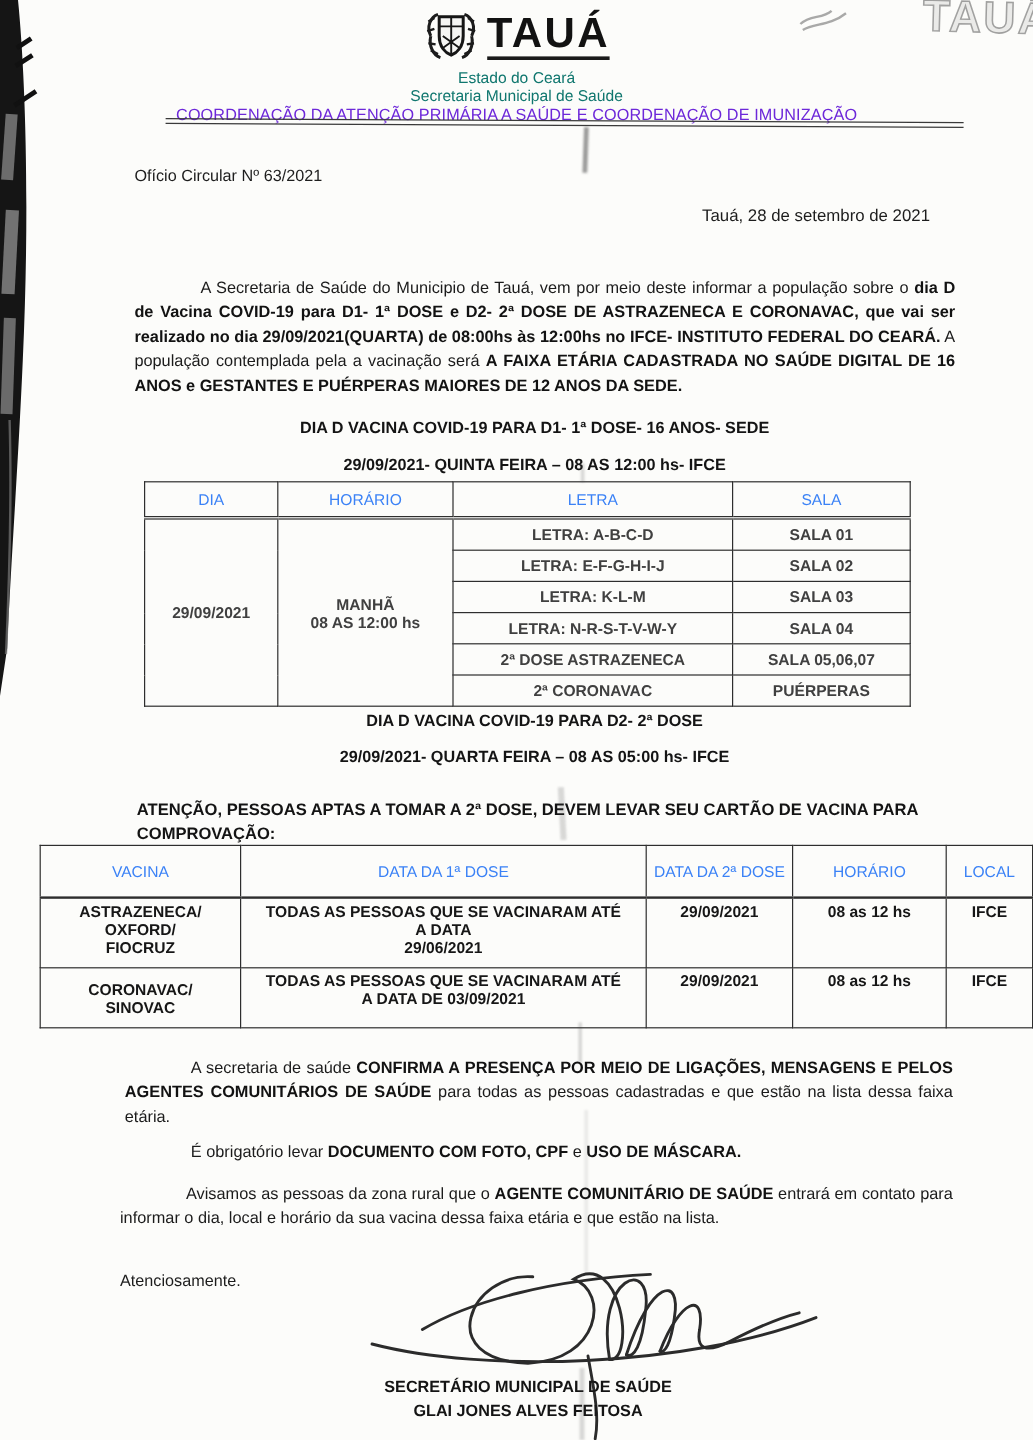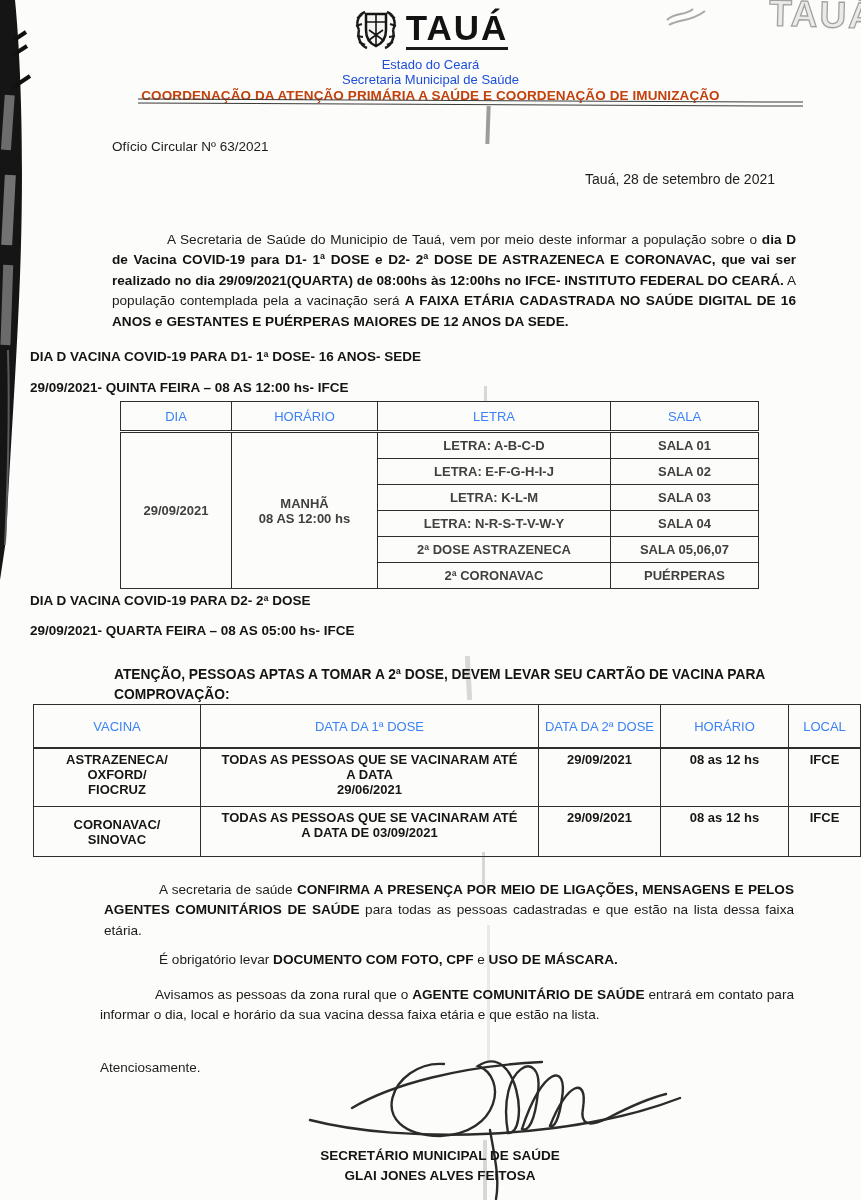--- a/index.html
+++ b/index.html
@@ -21,37 +21,37 @@
   .ghost-scribble{position:absolute;top:2px;right:150px;z-index:4;}
   .smudge{position:absolute;background:rgba(70,70,70,0.20);filter:blur(0.7px);z-index:3;}
   .smudge.dark{background:rgba(40,40,40,0.45);}
   
   .hdr{position:absolute;top:8px;left:0;right:0;text-align:center;z-index:2;}
   .logo-row{display:flex;justify-content:center;align-items:center;gap:7px;}
   .logo-text{
     font-size:35px;font-weight:bold;letter-spacing:2px;color:#121212;
     border-bottom:3px solid #1a1a1a;padding-bottom:1px;line-height:1.05;
   }
-  .hdr-line{font-size:13px;line-height:15px;color:#1d4ed8;}
+  .hdr-line{font-size:13px;line-height:15px;color:#0f766e;}
   .hdr-line.first{margin-top:5px;}
-  .hdr-coord{font-size:13.5px;font-weight:bold;letter-spacing:0.1px;margin-top:1px;color:#c2410c;}
+  .hdr-coord{font-size:13.5px;font-weight:normal;letter-spacing:0.1px;margin-top:1px;color:#6d28d9;}
   .double-rule{
     position:absolute;top:100px;left:138px;right:58px;height:3px;
     border-top:1.6px solid #3a3a3a;border-bottom:1.1px solid #3a3a3a;
     transform:rotate(0.28deg);z-index:2;
   }
   
   .abs{position:absolute;z-index:2;}
   .oficio{top:139px;left:112px;font-size:13.5px;}
   .dateline{top:171px;right:86px;font-size:14px;}
   .para{font-size:13.6px;line-height:20.5px;text-align:justify;color:#1b1b1b;}
   .para .ind{display:inline-block;width:55px;}
   .b{font-weight:bold;color:#121212;}
   .intro{top:216px;left:112px;width:684px;}
-  .sec-title{left:30px;right:0;font-size:13.5px;font-weight:bold;color:#141414;}
+  .sec-title{left:30px;right:0;text-align:center;font-size:13.5px;font-weight:bold;color:#141414;}
   .warning{top:651px;left:114px;width:678px;font-size:13.8px;font-weight:bold;line-height:20px;text-align:left;color:#141414;}
   
   table{border-collapse:collapse;table-layout:fixed;z-index:2;position:absolute;background:transparent;}
   td,th{border:1.3px solid #2e2e2e;text-align:center;vertical-align:middle;font-size:13px;padding:2px 4px;overflow:hidden;}
   th{font-weight:normal;color:#3b82f6;}
   .t1{top:401px;left:120px;width:638px;}
   .t1 th{height:24px;border-bottom:3.5px double #2e2e2e;}
   .t1 td{height:21px;font-weight:bold;color:#404040;}
   .t2{top:704px;left:33px;width:827px;}
   .t2 th{height:38px;border-bottom:2px solid #2e2e2e;}

